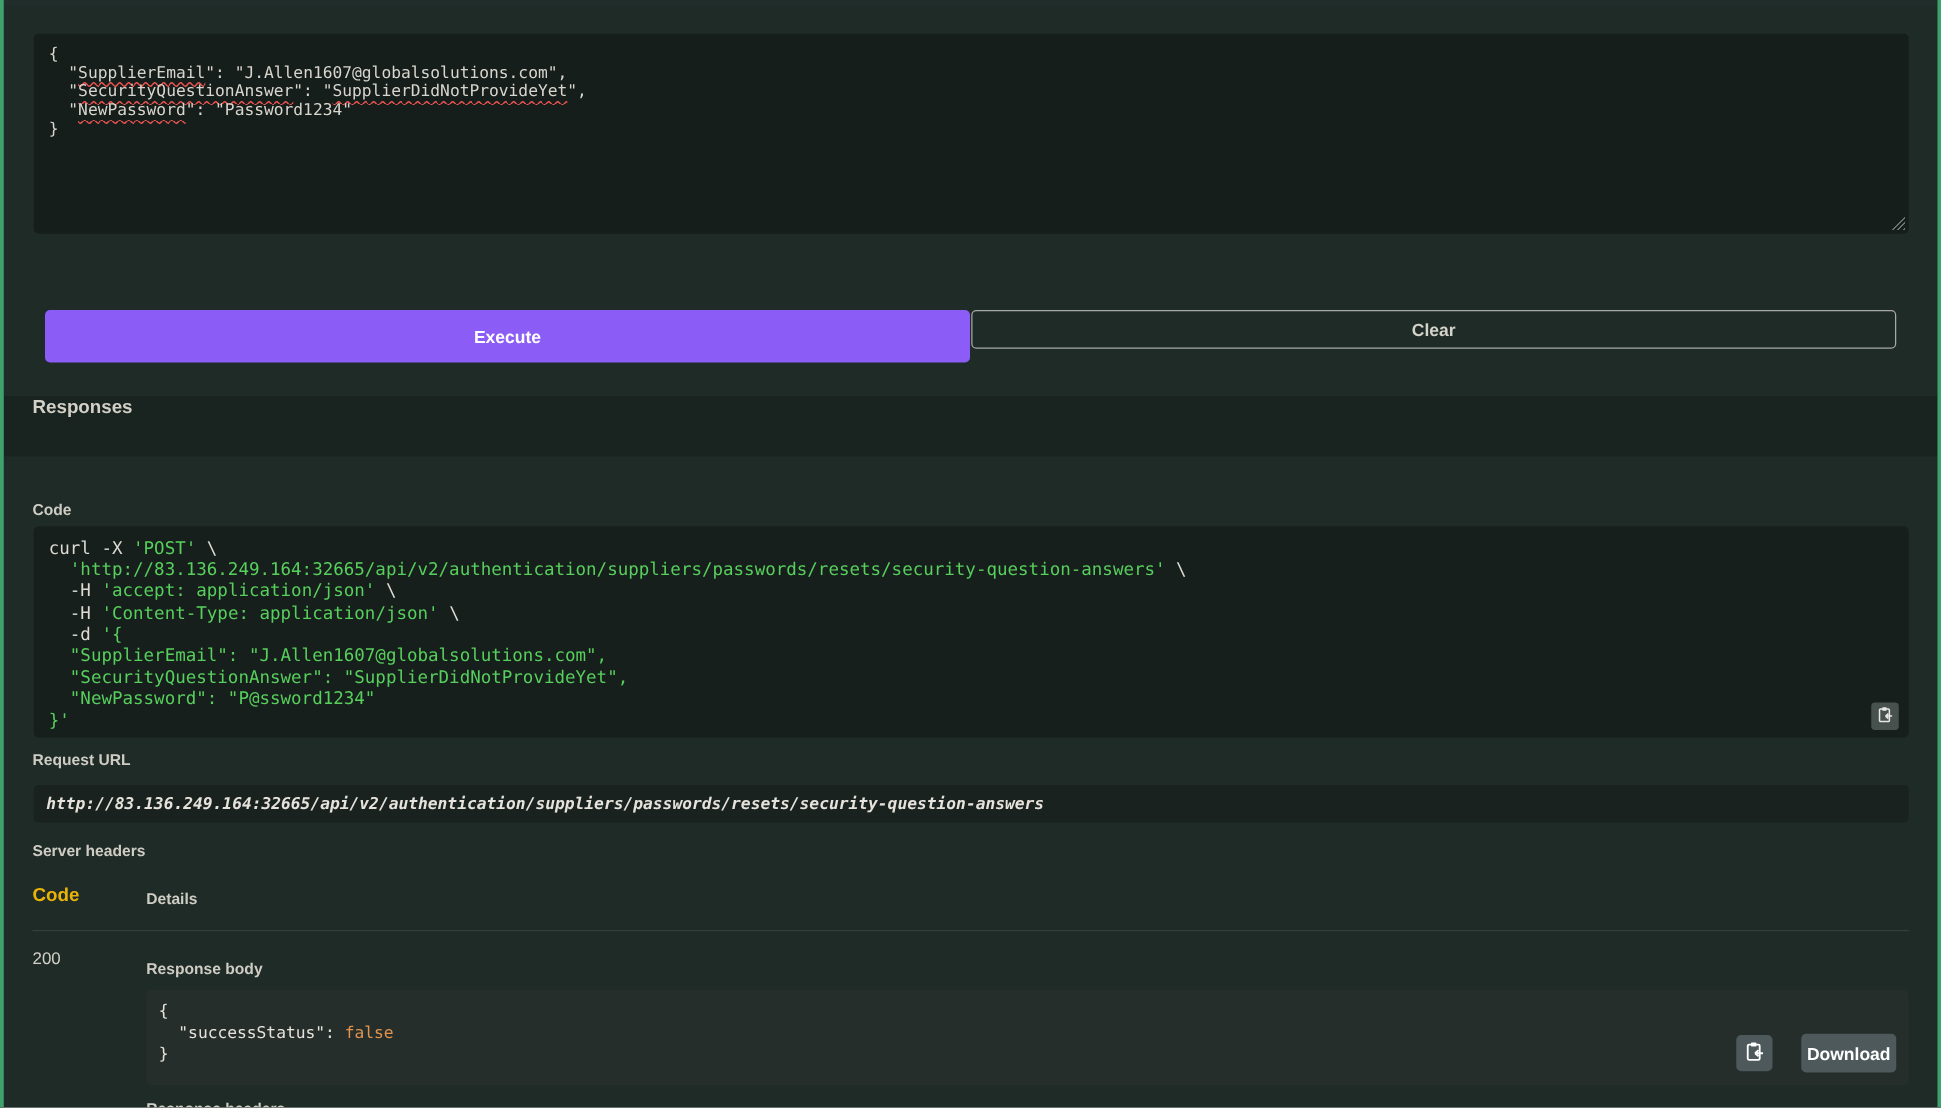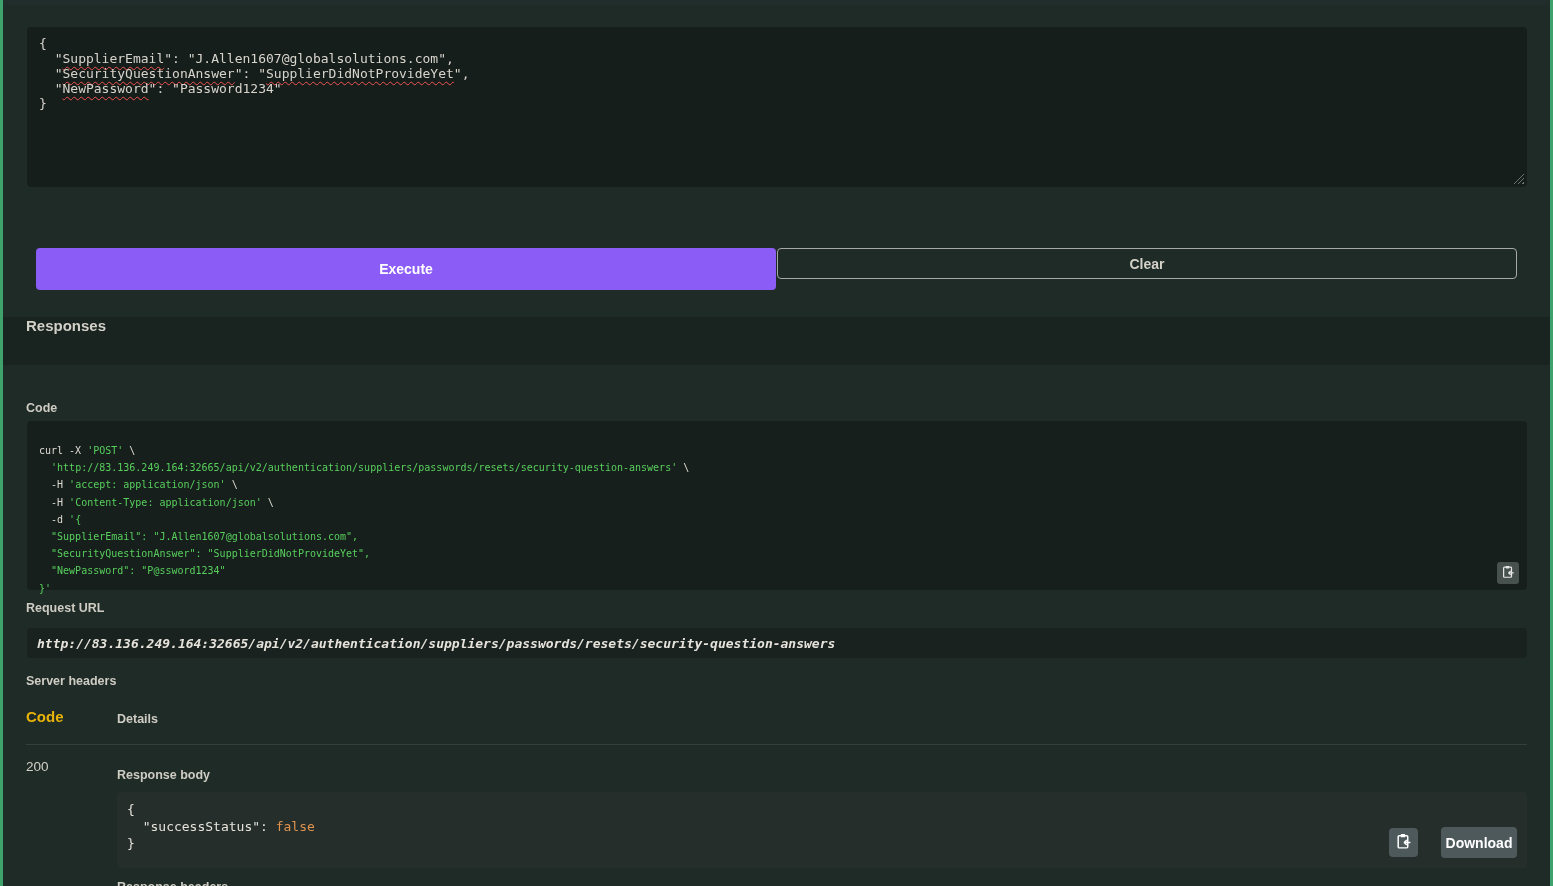--- a/index.html
+++ b/index.html
@@ -73,21 +73,21 @@
   .label {
     position: absolute; color: #cfccc4; font-size: 12.5px; font-weight: 700;
   }
 
   
   .curl-block {
     position: absolute; left: 27px; top: 421px; width: 1500px; height: 169px;
     background: #171f1d; border-radius: 4px; padding: 10px 12px;
   }
   .curl-block pre {
-    font-size: 10px; line-height: 17.2px; color: #dedbd3; white-space: pre; margin-top: 11px;
+    font-size: 14px; line-height: 17.2px; color: #dedbd3; white-space: pre;
   }
   .str { color: #57cf5c; }
   .bool { color: #e0934e; }
 
   .copy-btn-small {
     position: absolute; right: 8px; bottom: 6px; width: 22px; height: 22px;
     background: #47524f; border: none; border-radius: 3px; cursor: pointer;
     display: flex; align-items: center; justify-content: center; color: #e8e8e8;
   }
 

